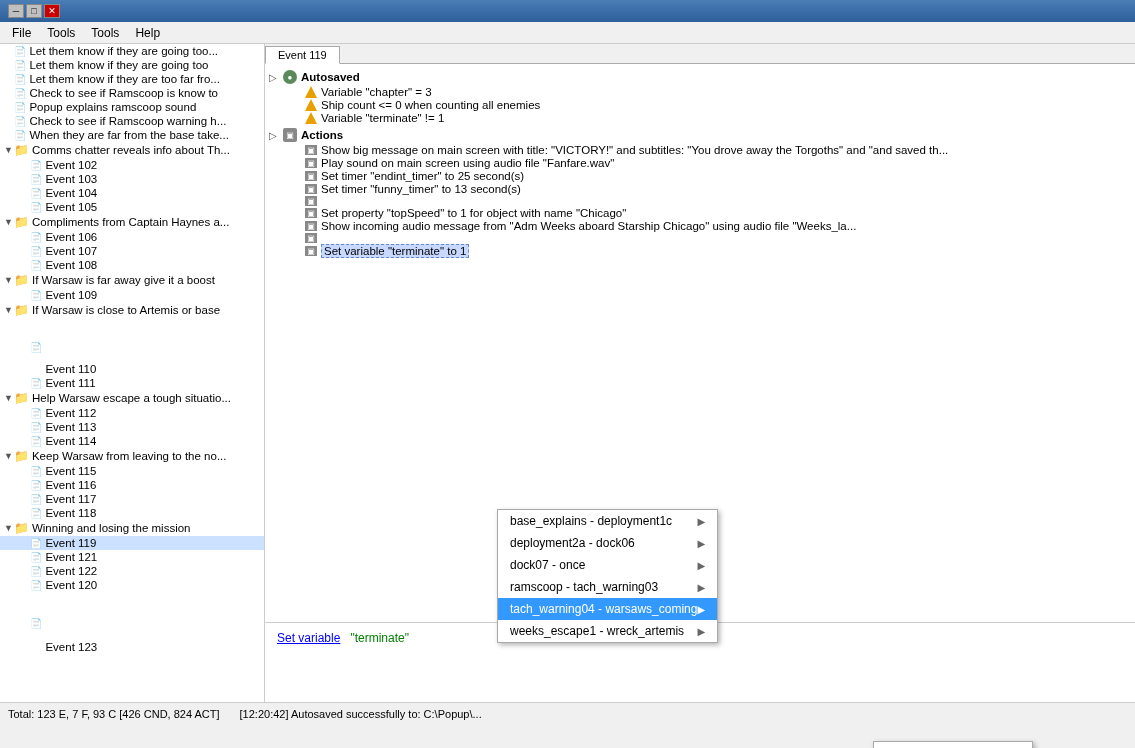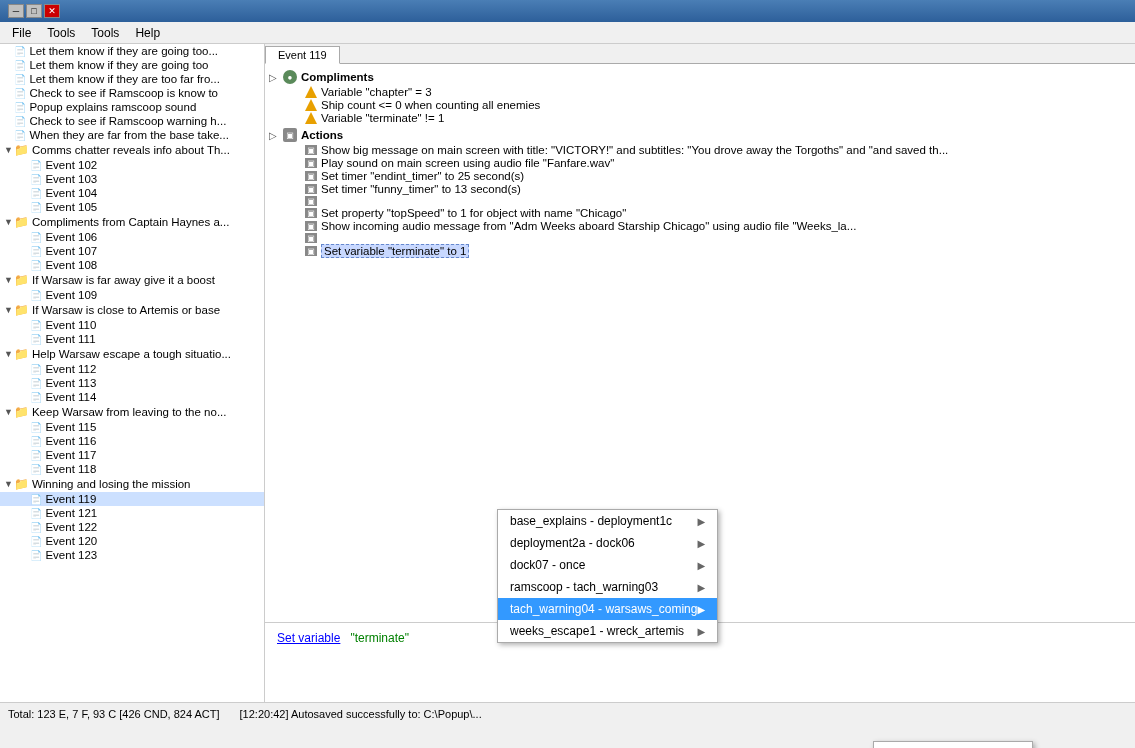--- a/index.html
+++ b/index.html
@@ -395,21 +395,21 @@
           <div class="tree-item">
             <span style="display:inline-block; width:4px;"></span>
             <span class="expand-icon">▼</span>
             <span style="color:#d4800a; margin-right:3px; font-size:12px;">📁</span>
             <span style="overflow:hidden; text-overflow:ellipsis;">If Warsaw is close to Artemis or base</span>
           </div>
           <div class="tree-item">
             <span style="display:inline-block; width:20px;"></span>
             <span style="display:inline-block; width:10px;"></span>
             <span style="color:#777; margin-right:3px; font-size:10px;">📄</span>
-            <span style="overflow:hidden; text-overflow:ellipsis;">Event 110</span>
+            <span style="overflow:hidden; text-overflow:ellipsis;margin-top:44px;">Event 110</span>
           </div>
           <div class="tree-item">
             <span style="display:inline-block; width:20px;"></span>
             <span style="display:inline-block; width:10px;"></span>
             <span style="color:#777; margin-right:3px; font-size:10px;">📄</span>
             <span style="overflow:hidden; text-overflow:ellipsis;">Event 111</span>
           </div>
           <div class="tree-item">
             <span style="display:inline-block; width:4px;"></span>
             <span class="expand-icon">▼</span>
@@ -491,38 +491,38 @@
           <div class="tree-item">
             <span style="display:inline-block; width:20px;"></span>
             <span style="display:inline-block; width:10px;"></span>
             <span style="color:#777; margin-right:3px; font-size:10px;">📄</span>
             <span style="overflow:hidden; text-overflow:ellipsis;">Event 120</span>
           </div>
           <div class="tree-item">
             <span style="display:inline-block; width:20px;"></span>
             <span style="display:inline-block; width:10px;"></span>
             <span style="color:#777; margin-right:3px; font-size:10px;">📄</span>
-            <span style="overflow:hidden; text-overflow:ellipsis;">Event 123</span>
+            <span style="overflow:hidden; text-overflow:ellipsis;margin-top:48px;">Event 123</span>
           </div>
         </div>
     </div>
   </div>
 
   <div class="right-panel">
 
     <div class="tab-bar">
       <div class="tab active">Event 119</div>
     </div>
 
     <div class="event-content">
 
       <div class="section-header">
         <span style="width:14px; display:inline-block; color:#555; font-size:10px;">▷</span>
         <span class="section-icon">●</span>
-        <span style="font-weight:bold;">Compliments</span>
+        <span style="font-weight:bold;">Autosaved</span>
       </div>
 
       <div class="condition-item">
         <span style="display:inline-block; width:16px;"></span>
         <span class="cond-icon"></span>
         <span>Variable "chapter" = 3</span>
       </div>
       <div class="condition-item">
         <span style="display:inline-block; width:16px;"></span>
         <span class="cond-icon"></span>

